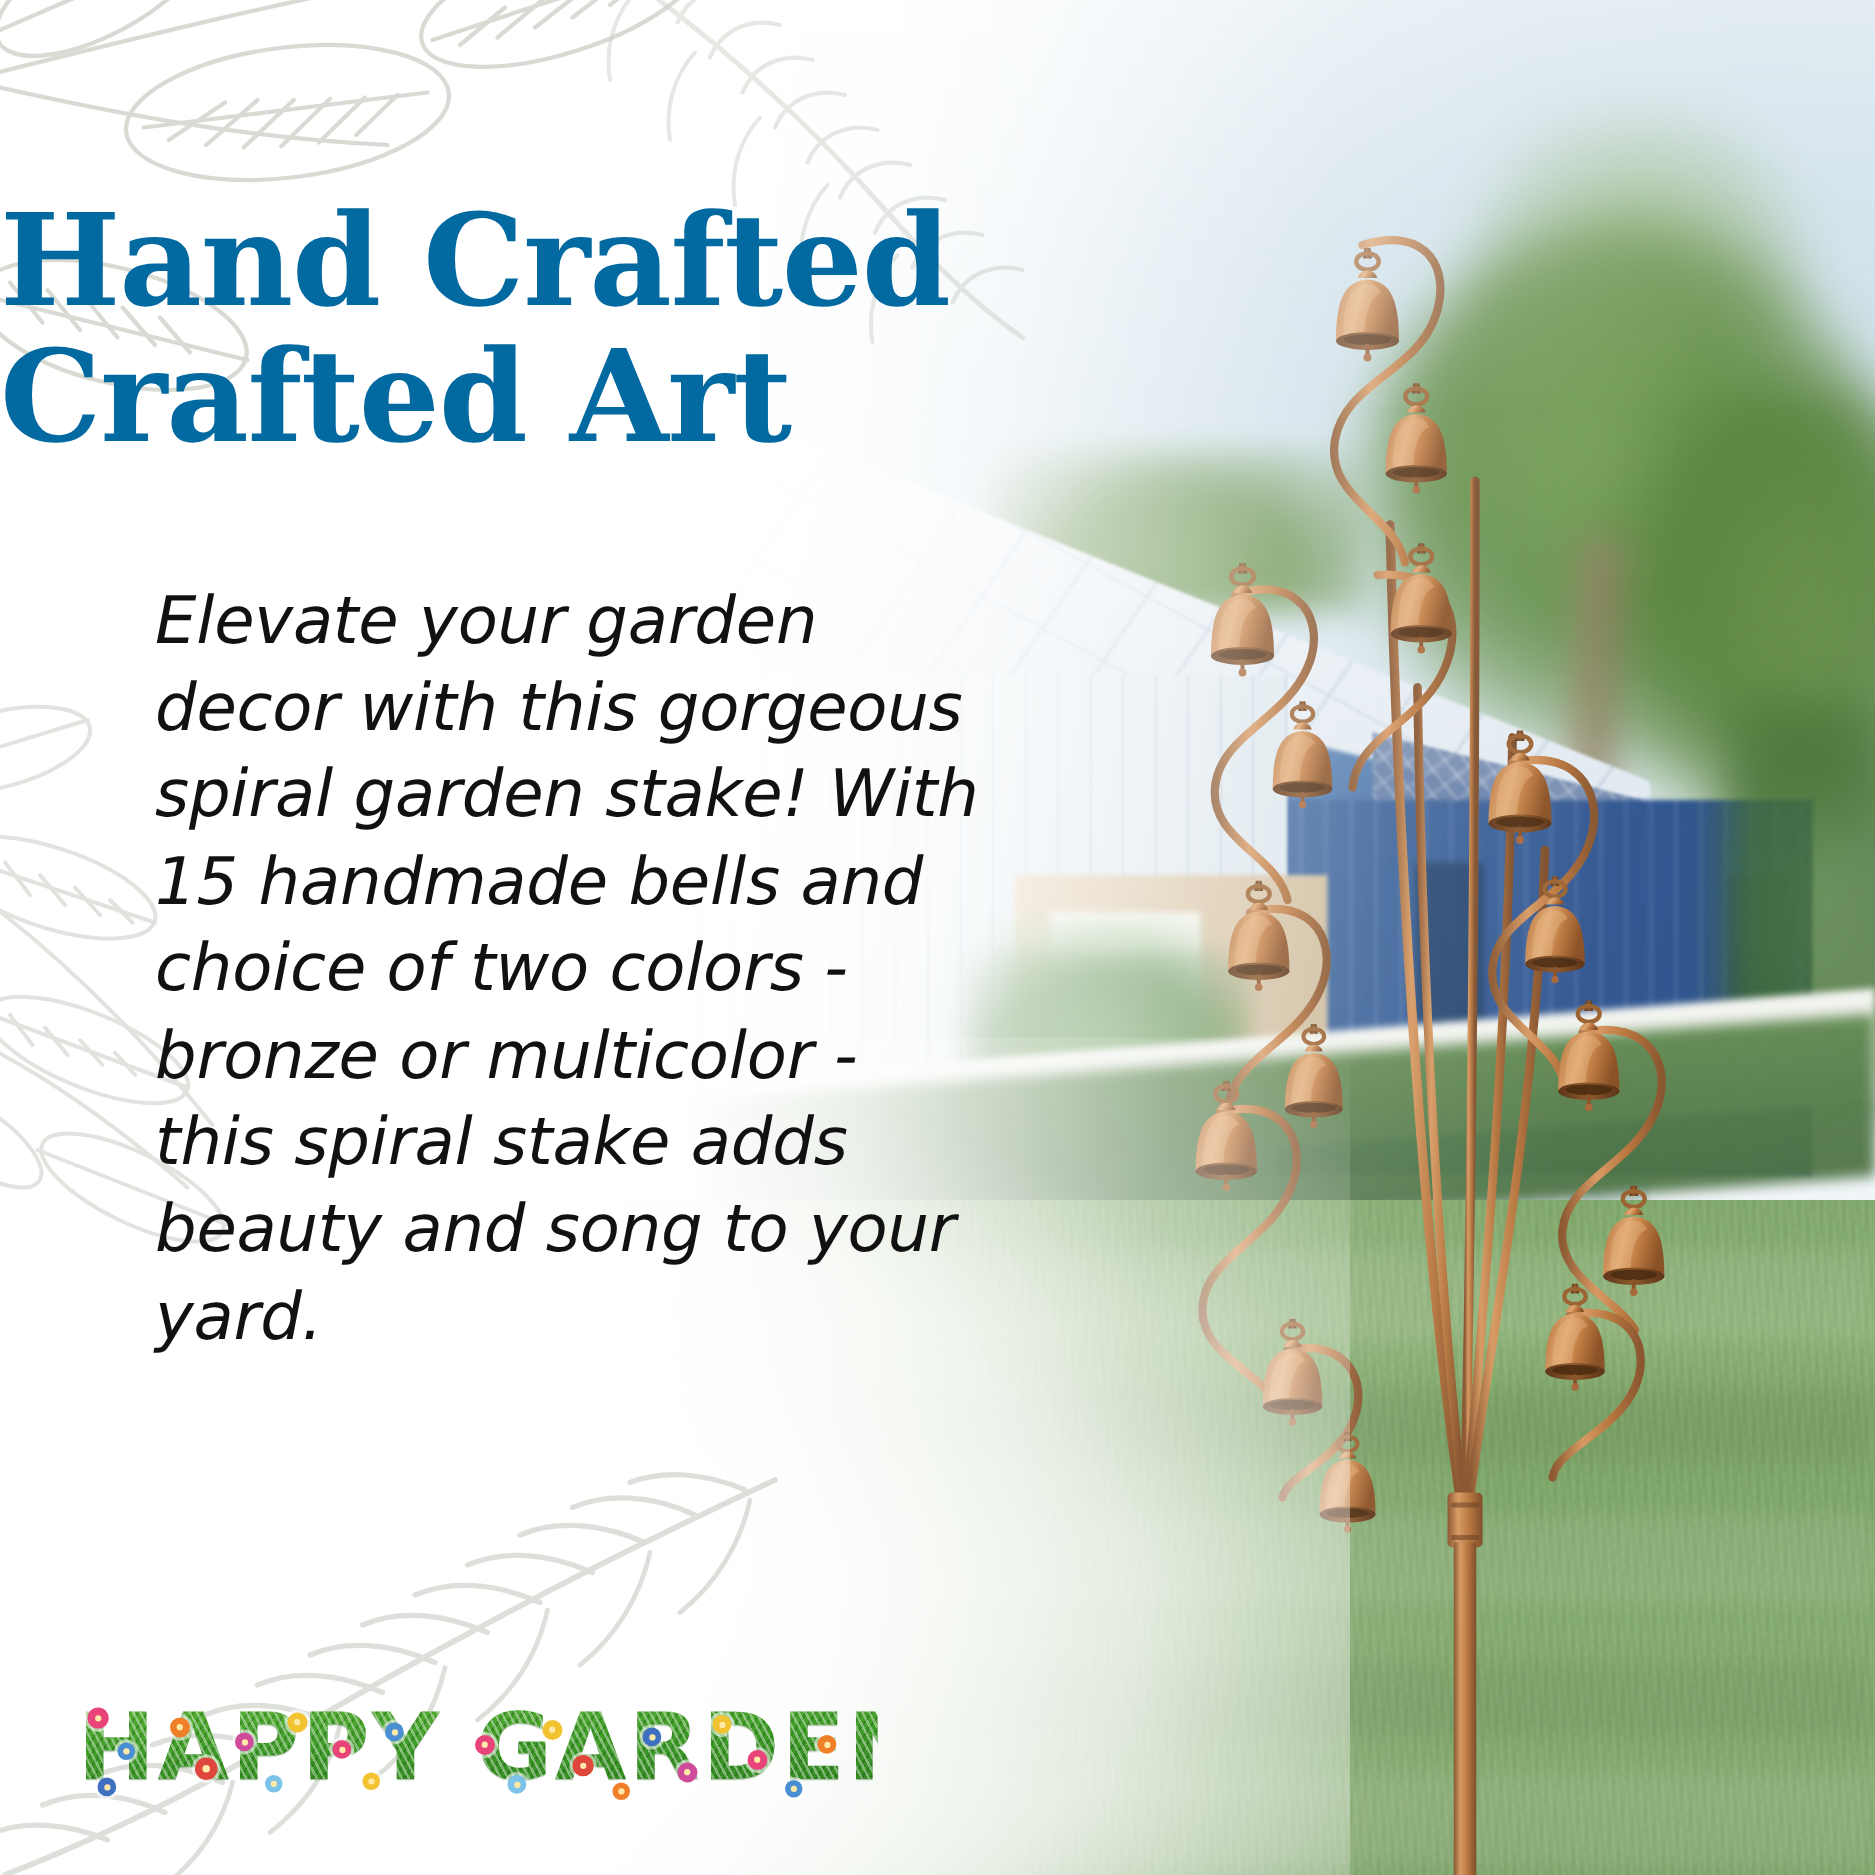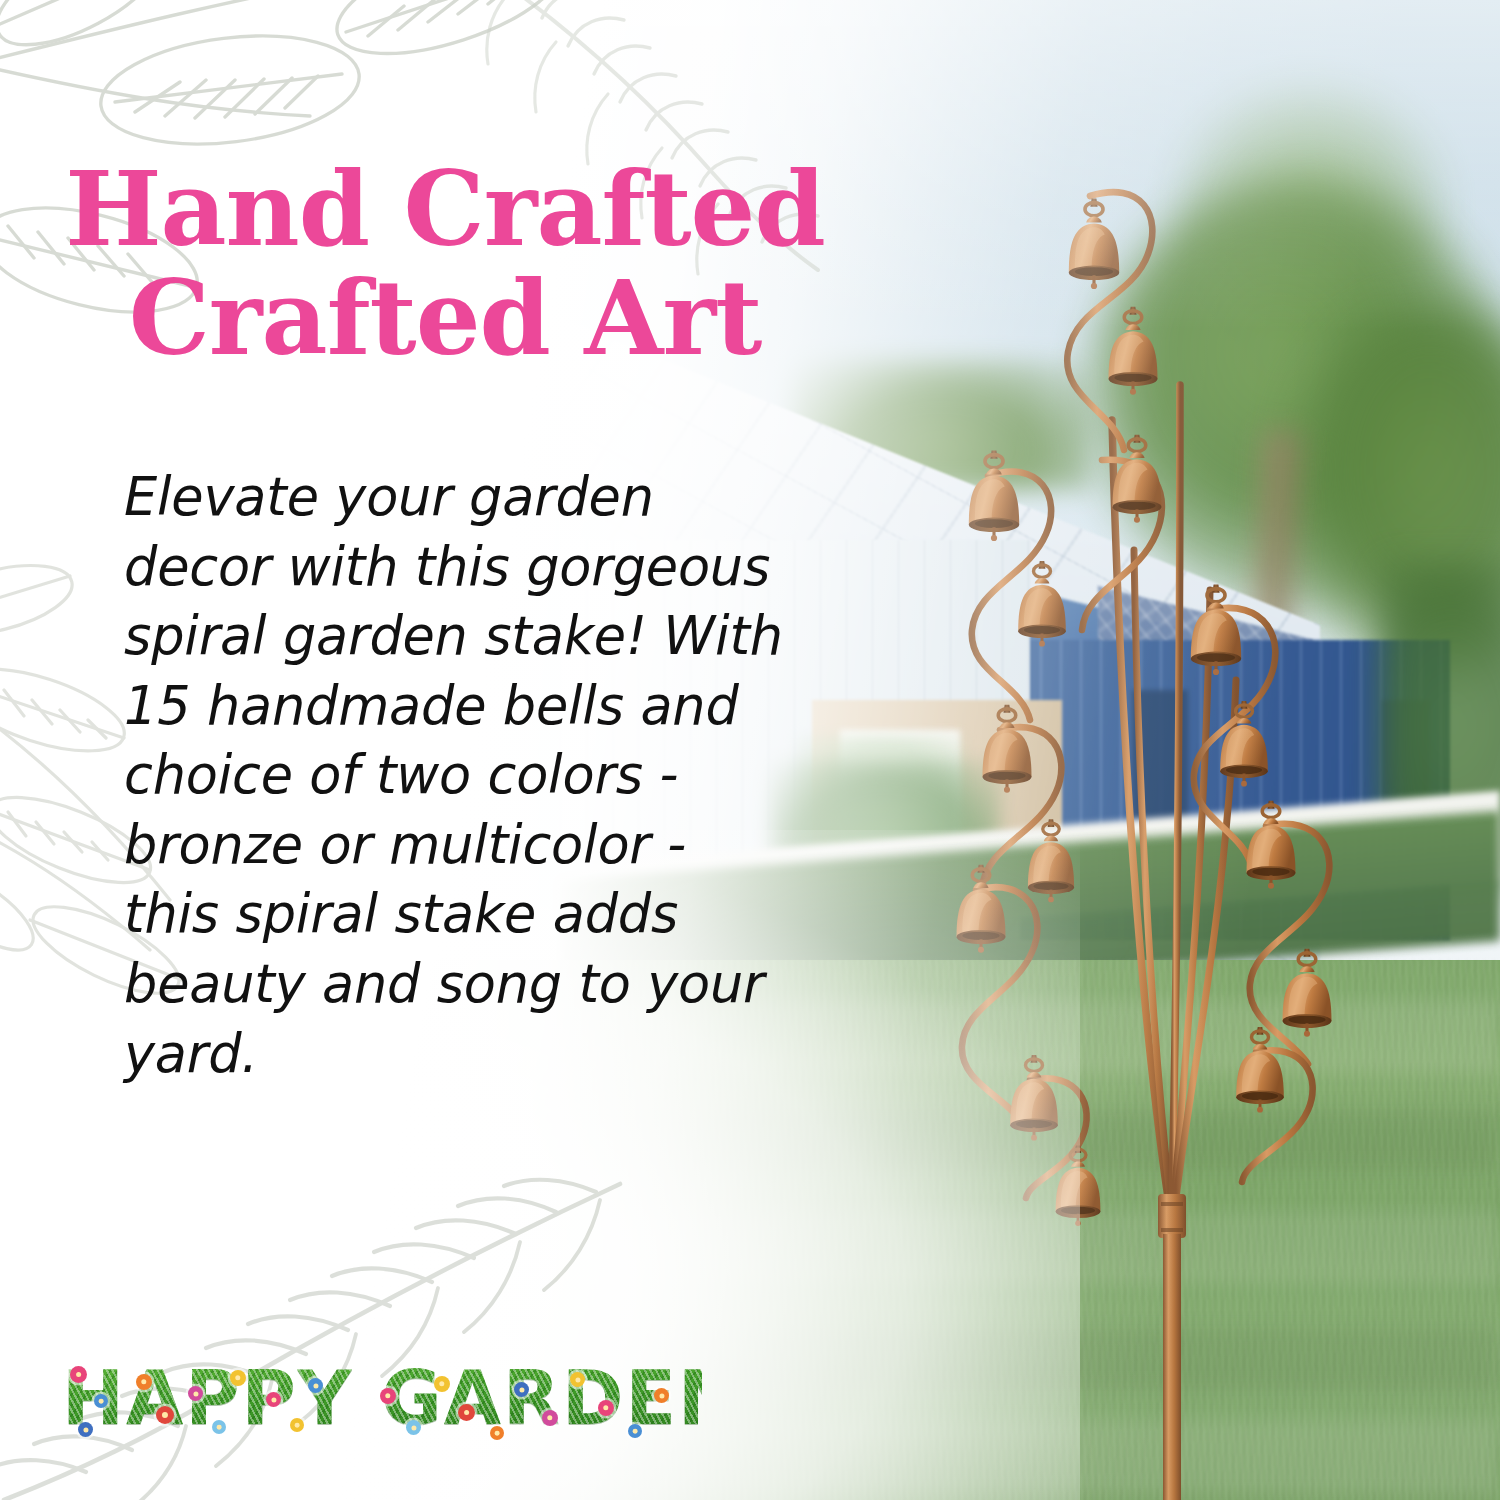--- a/index.html
+++ b/index.html
@@ -202,27 +202,27 @@
   .botanical { position:absolute; pointer-events:none; }
   .bot-tl { left:-70px; top:-60px; width:760px; height:430px; opacity:.72; }
   .bot-left { left:-80px; top:480px; width:340px; height:620px; opacity:.62; }
   .bot-bl { left:-40px; top:1170px; width:760px; height:340px; opacity:.60; }
   .bot-tr { left:430px; top:-30px; width:430px; height:330px; opacity:.50; }
 
   
   .headline {
     position:absolute;
     left:0; top:155px; width:890px;
-    text-align:center;
+    text-align:left;
     font-family:"DejaVu Serif", serif;
     font-weight:700;
     font-size:102px;
     line-height:1.07;
     letter-spacing:-1px;
-    color:#ec4899;
+    color:#0369a1;
   }
   .headline .l1 { display:block; }
   .headline .l2 { display:block; }
 
   .body-copy {
     position:absolute;
     left:88px; top:462px; width:660px;
     font-family:"DejaVu Sans", sans-serif;
     font-style:italic;
     font-weight:400;

